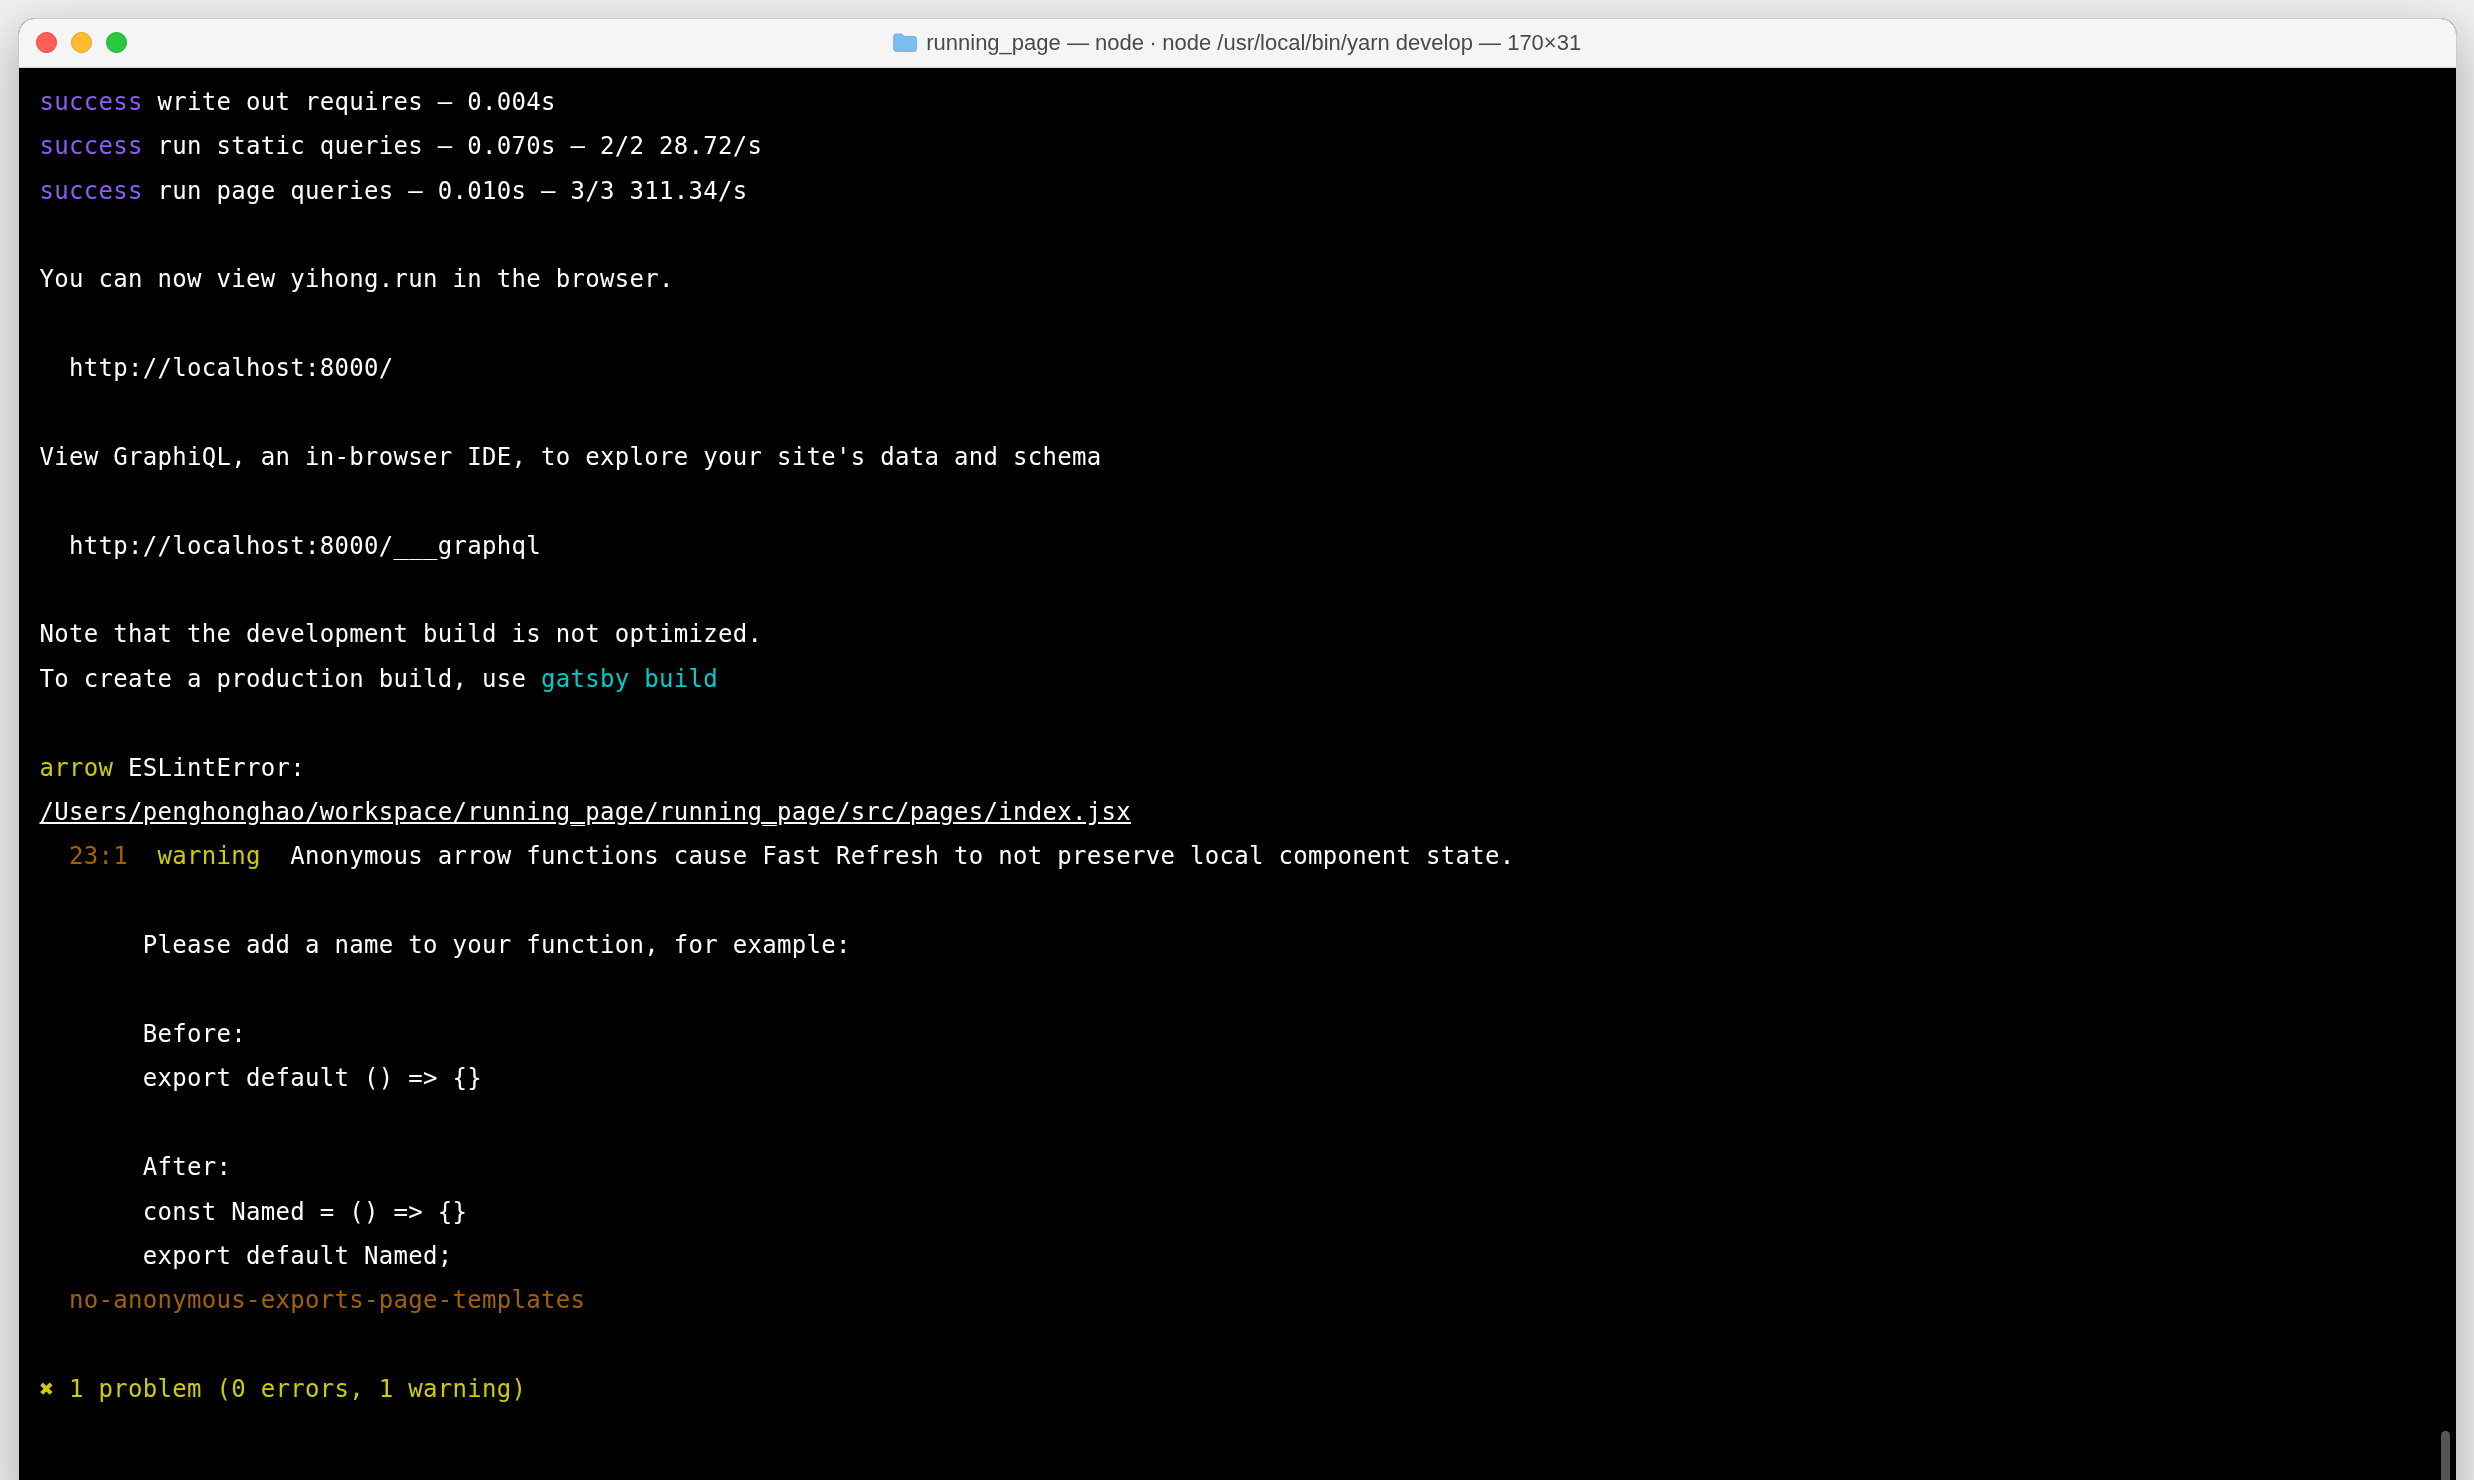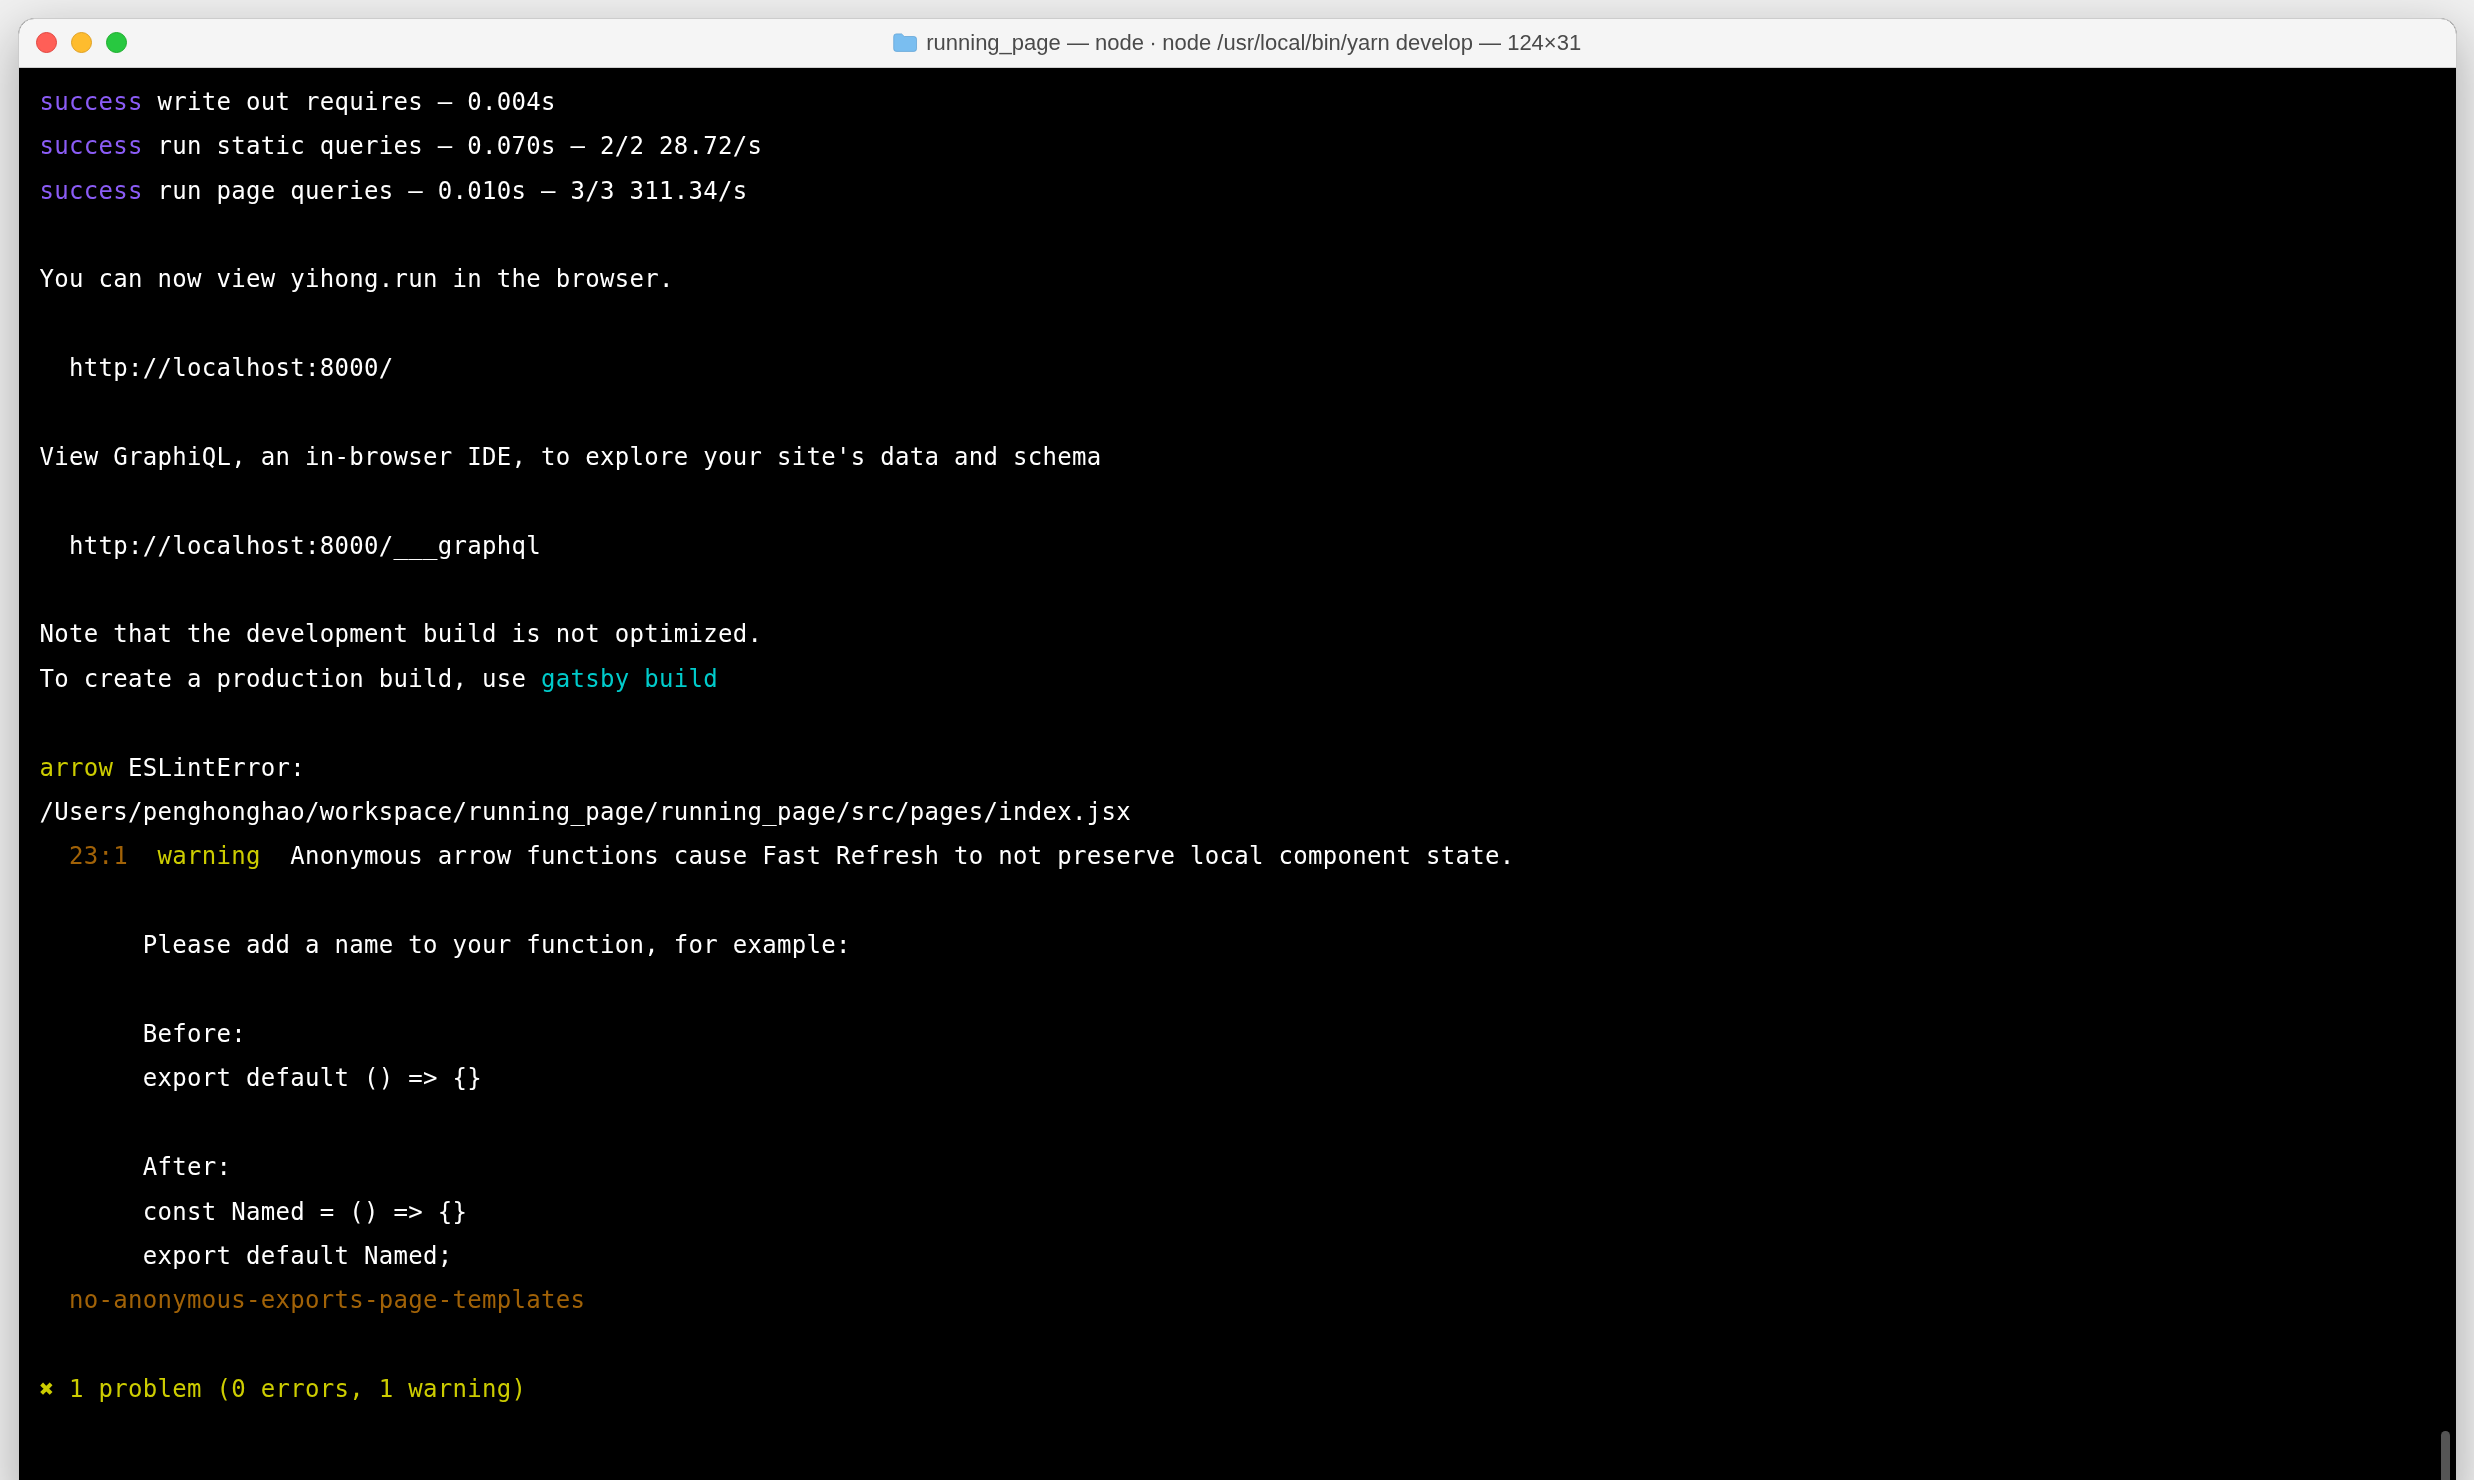--- a/index.html
+++ b/index.html
@@ -79,21 +79,21 @@
   .terminal-body::-webkit-scrollbar { width: 12.3px; }
   .terminal-body::-webkit-scrollbar-track { background: #000; }
   .terminal-body::-webkit-scrollbar-thumb { background: #444; border-radius: 6.1px; }
 
   .green { color: #8b5cf6; }
   .white { color: #ffffff; text-align: right; }
   .grey  { color: #a16207; }
   .yellow{ color: #cdcd00; }
   .cyan  { color: #00cbcb; }
   .bold  { font-weight: 400; }
-  .underline { }
+  .underline { text-decoration: underline; }
 
   .scrollbar-stub {
     position: absolute;
     right: 5.3px;
     bottom: 12.3px;
     width: 8.8px;
     height: 53px;
     background: #555;
     border-radius: 4.4px;
   }
@@ -108,21 +108,21 @@
       <span class="tl close"></span>
       <span class="tl min"></span>
       <span class="tl max"></span>
     </div>
     <div class="title-center">
       <span class="folder-icon">
         <svg viewBox="0 0 28 22" width="24.6" height="19.3">
           <path d="M1 4 a3 3 0 0 1 3-3 h6 l3 3 h11 a3 3 0 0 1 3 3 v11 a3 3 0 0 1 -3 3 H4 a3 3 0 0 1 -3-3 Z" fill="#7abef0" stroke="#5a9fd4" stroke-width="0.8"></path>
         </svg>
       </span>
-      <span>running_page — node ∙ node /usr/local/bin/yarn develop — 124×31</span>
+      <span>running_page — node ∙ node /usr/local/bin/yarn develop — 170×31</span>
     </div>
   </div>
 
   <div class="terminal-body"><span class="green">success</span><span class="white"> write out requires — 0.004s</span>
 <span class="green">success</span><span class="white"> run static queries — 0.070s — 2/2 28.72/s</span>
 <span class="green">success</span><span class="white"> run page queries — 0.010s — 3/3 311.34/s</span>
 
 <span class="white">You can now view </span><span class="white bold">yihong.run</span><span class="white"> in the browser.</span>
 
 <span class="white">  http://localhost:</span><span class="white bold">8000</span><span class="white">/</span>

